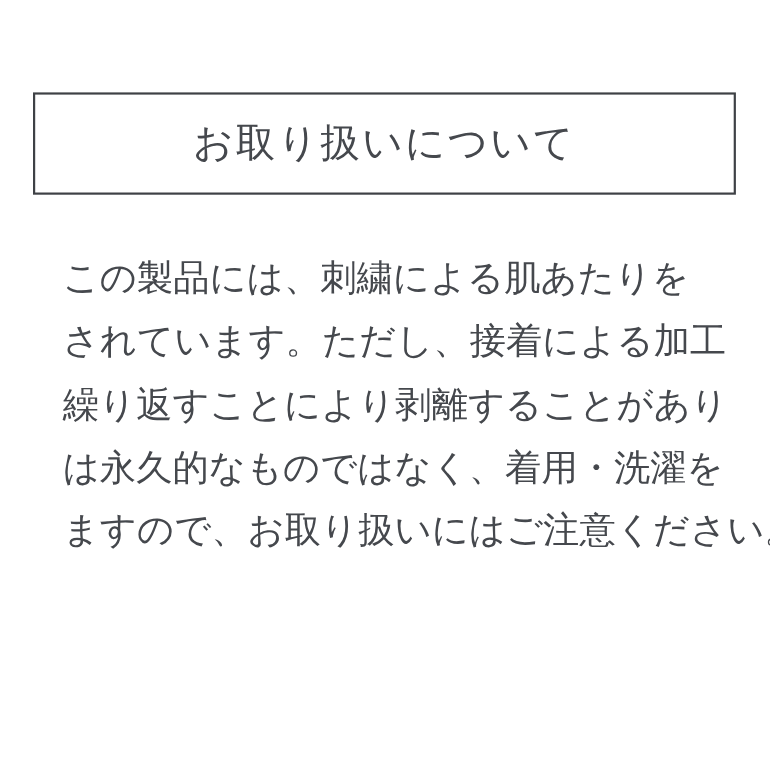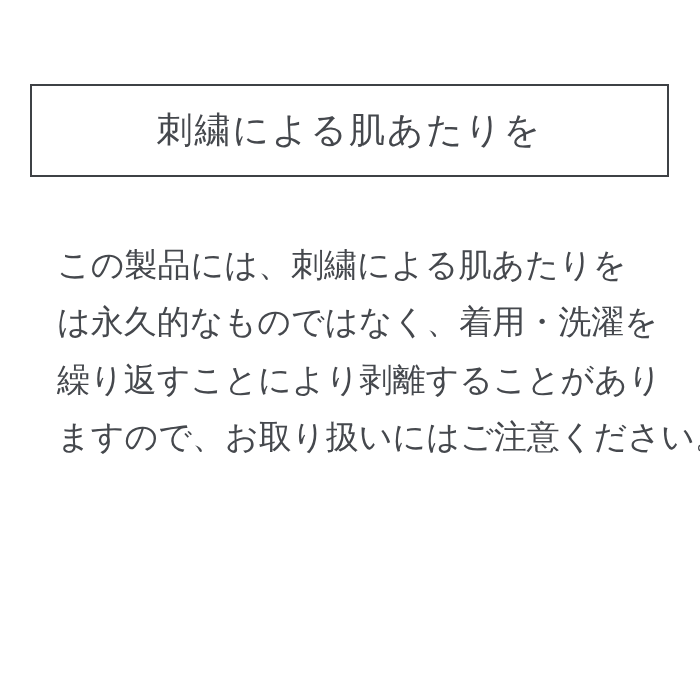--- a/index.html
+++ b/index.html
@@ -30,40 +30,41 @@
   }
   .title-text {
     font-size: 36px;
     letter-spacing: 2px;
     color: var(--text, #45484d);
     white-space: nowrap;
   }
   .body-text {
     position: absolute;
     left: 57px;
-    top: 236px;
+    top: 224px;
     width: 620px;
   }
   .body-line {
     font-size: 33px;
     line-height: 57.3px;
     letter-spacing: 0px;
     color: var(--text, #45484d);
     white-space: nowrap;
   }
 </style>
 </head>
 <body>
 
 <div class="canvas" style="--bg: #ffffff; --text: #45484d; --border: #3e4145;">
 
   <div class="title-box">
-    <span class="title-text">刺繍による肌あたりを</span>
+    <span class="title-text">お取り扱いについて</span>
   </div>
 
   <div class="body-text">
     <div class="body-line">この製品には、刺繍による肌あたりを</div>
+    <div class="body-line">されています。ただし、接着による加工</div>
+    <div class="body-line">繰り返すことにより剥離することがあり</div>
     <div class="body-line">は永久的なものではなく、着用・洗濯を</div>
-    <div class="body-line">繰り返すことにより剥離することがあり</div>
     <div class="body-line">ますので、お取り扱いにはご注意ください。</div>
   </div>
 
 </div>
 
 </body></html>

